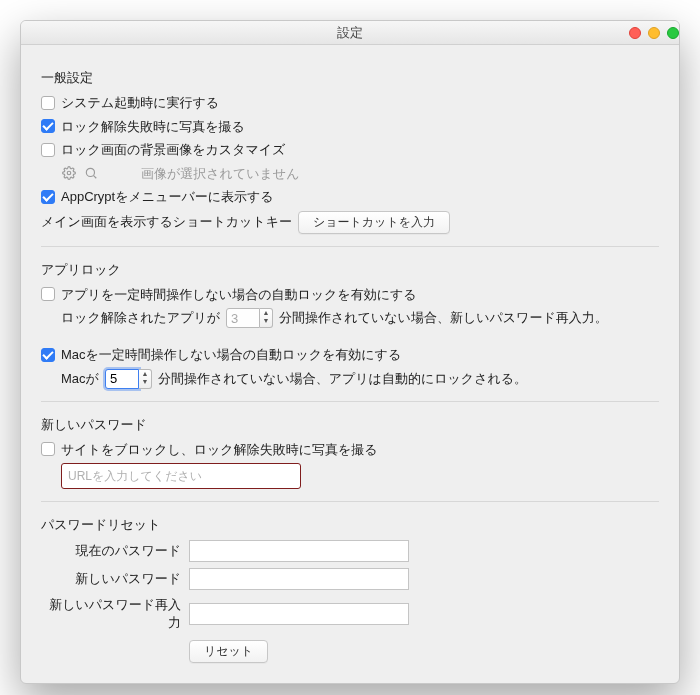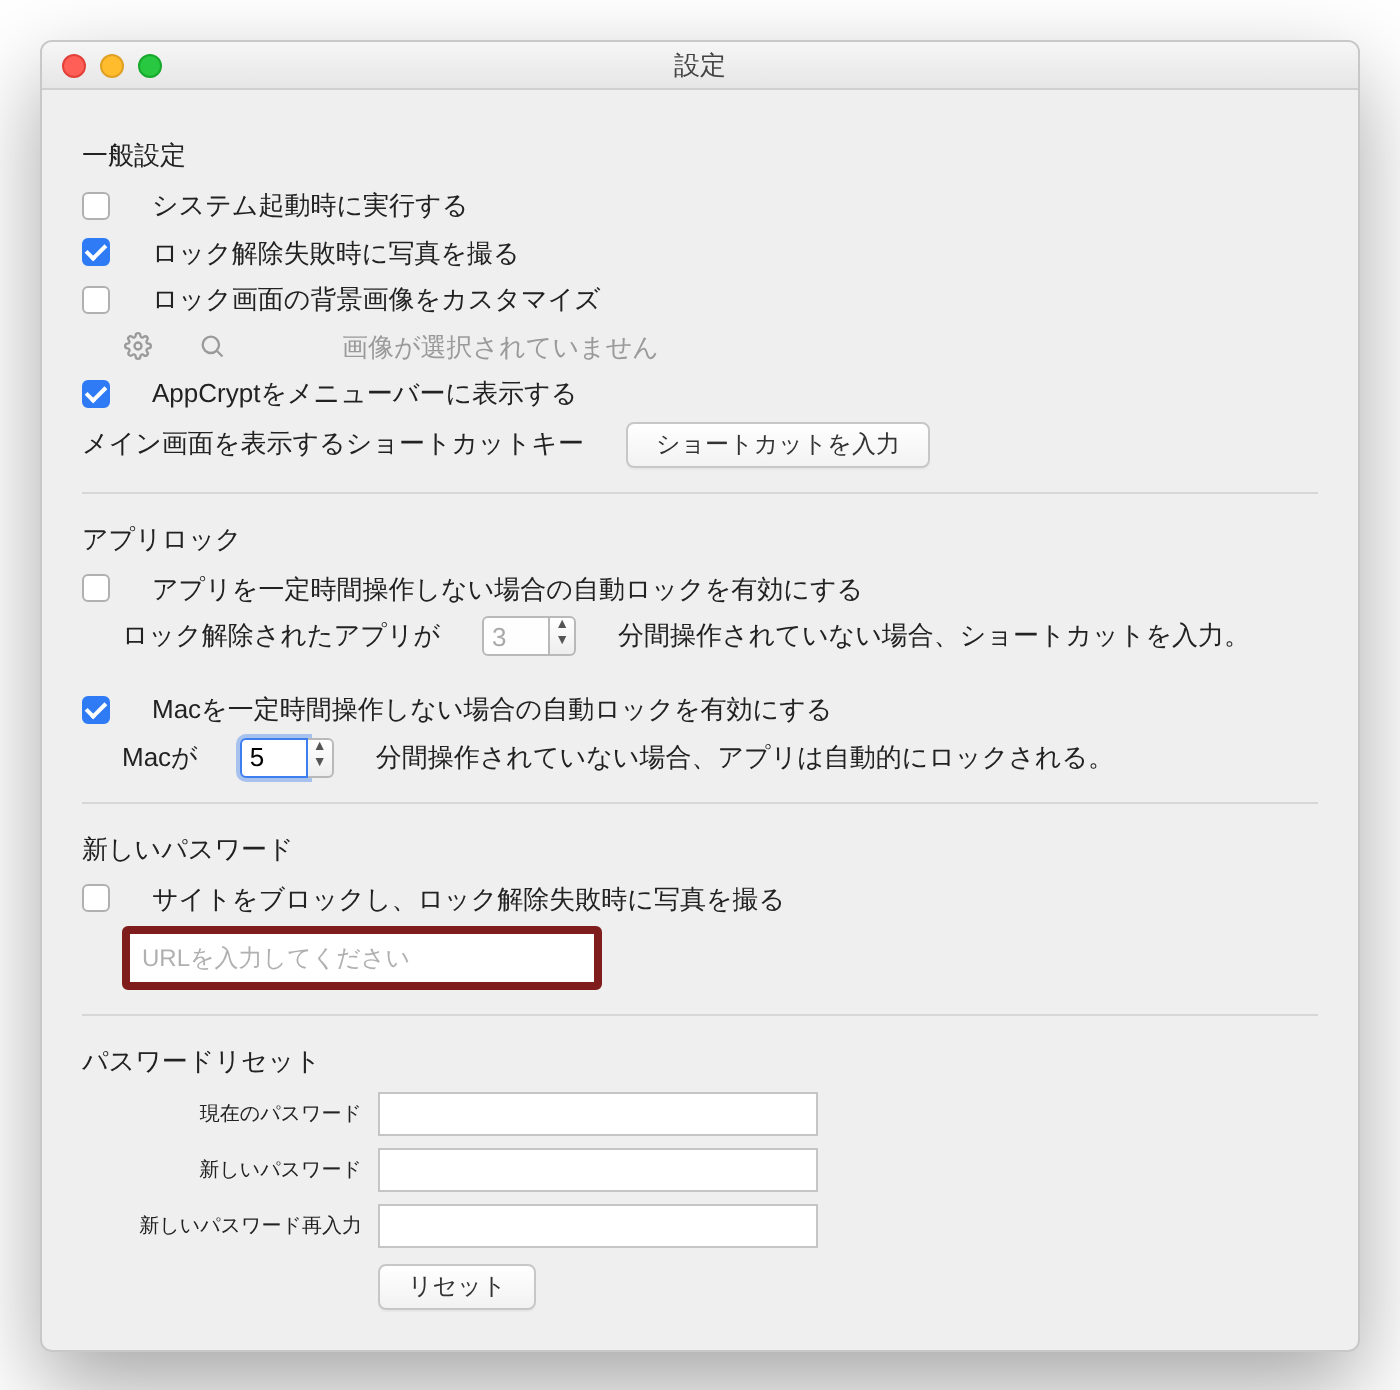--- a/index.html
+++ b/index.html
@@ -18,20 +18,21 @@
     box-shadow: 0 18px 45px rgba(0,0,0,0.35);
     overflow: hidden;
   }
   .titlebar {
     height: 24px;
     background: linear-gradient(#f6f6f6, #e6e6e6);
     border-bottom: 1px solid #d0d0d0;
     display: flex;
     align-items: center;
     position: relative;
+    justify-content: flex-end;
   }
   .traffic {
     display: flex;
     gap: 7px;
     padding-left: 10px;
   }
   .tlight {
     width: 12px; height: 12px; border-radius: 50%;
   }
   .t-close { background:#ff5f57; border:1px solid #e14139; }
@@ -52,21 +53,21 @@
   }
   .section-title {
     font-weight: 400;
     margin-top: 14px;
     margin-bottom: 6px;
     font-size: 13px;
   }
   .row {
     display: flex;
     align-items: center;
-    gap: 21px;
+    gap: 6px;
     margin: 4px 0;
     line-height: 1.5;
   }
   .indent { padding-left: 20px; }
   input[type="checkbox"] {
     appearance: none;
     width: 14px; height: 14px;
     border: 1px solid #b0b0b0;
     border-radius: 3px;
     background: #fff;
@@ -147,37 +148,37 @@
     font-size: 7px;
     line-height: 8px;
     width: 12px;
     text-align: center;
     color: #555;
     cursor: pointer;
   }
   .text-input {
     width: 240px;
     height: 22px;
-    border: 4px solid #7f1d1d;
+    border: 1px solid #7f1d1d;
     border-radius: 3px;
     padding: 12px 6px;
     font-size: 12px;
     background: #fff;
   }
   .text-input::placeholder { color:#b0b0b0; }
   .pw-grid {
     display: grid;
     grid-template-columns: 140px 220px;
     gap: 6px 8px;
     align-items: center;
     margin-top: 4px;
   }
   .pw-grid label {
     text-align: right;
-    font-size: 10px;
+    font-size: 13px;
   }
   .pw-grid input {
     height: 22px;
     border: 1px solid #c5c5c5;
     border-radius: 0;
     padding: 0 4px;
     font-size: 12px;
     background: #fff;
   }
   .reset-row {
@@ -253,21 +254,21 @@
     </div>
     <div class="row indent">
       <span>ロック解除されたアプリが</span>
       <span class="stepper">
         <input class="stepper-input disabled" disabled="" value="3" style="">
         <span class="stepper-arrows">
             <span>▲</span>
             <span>▼</span>
           </span>
       </span>
-      <span>分間操作されていない場合、ショートカットを入力。</span>
+      <span>分間操作されていない場合、新しいパスワード再入力。</span>
     </div>
 
     <div class="row" style="margin-top:17px;">
       <input type="checkbox" checked="" style="">
       <span>Macを一定時間操作しない場合の自動ロックを有効にする</span>
     </div>
     <div class="row indent">
       <span>Macが</span>
       <span class="stepper">
         <input class="stepper-input hl" value="5" style="">

